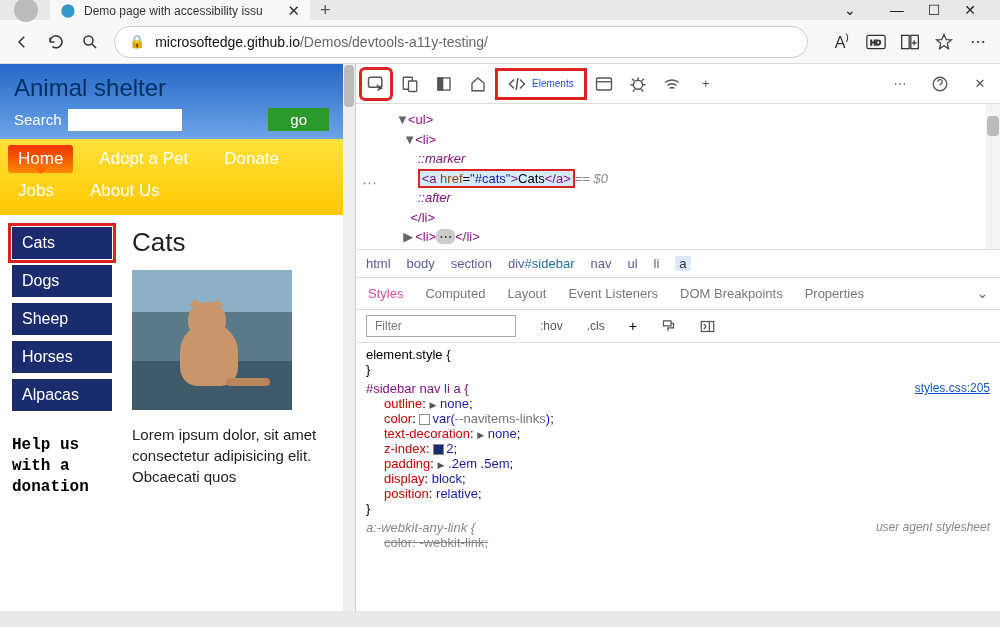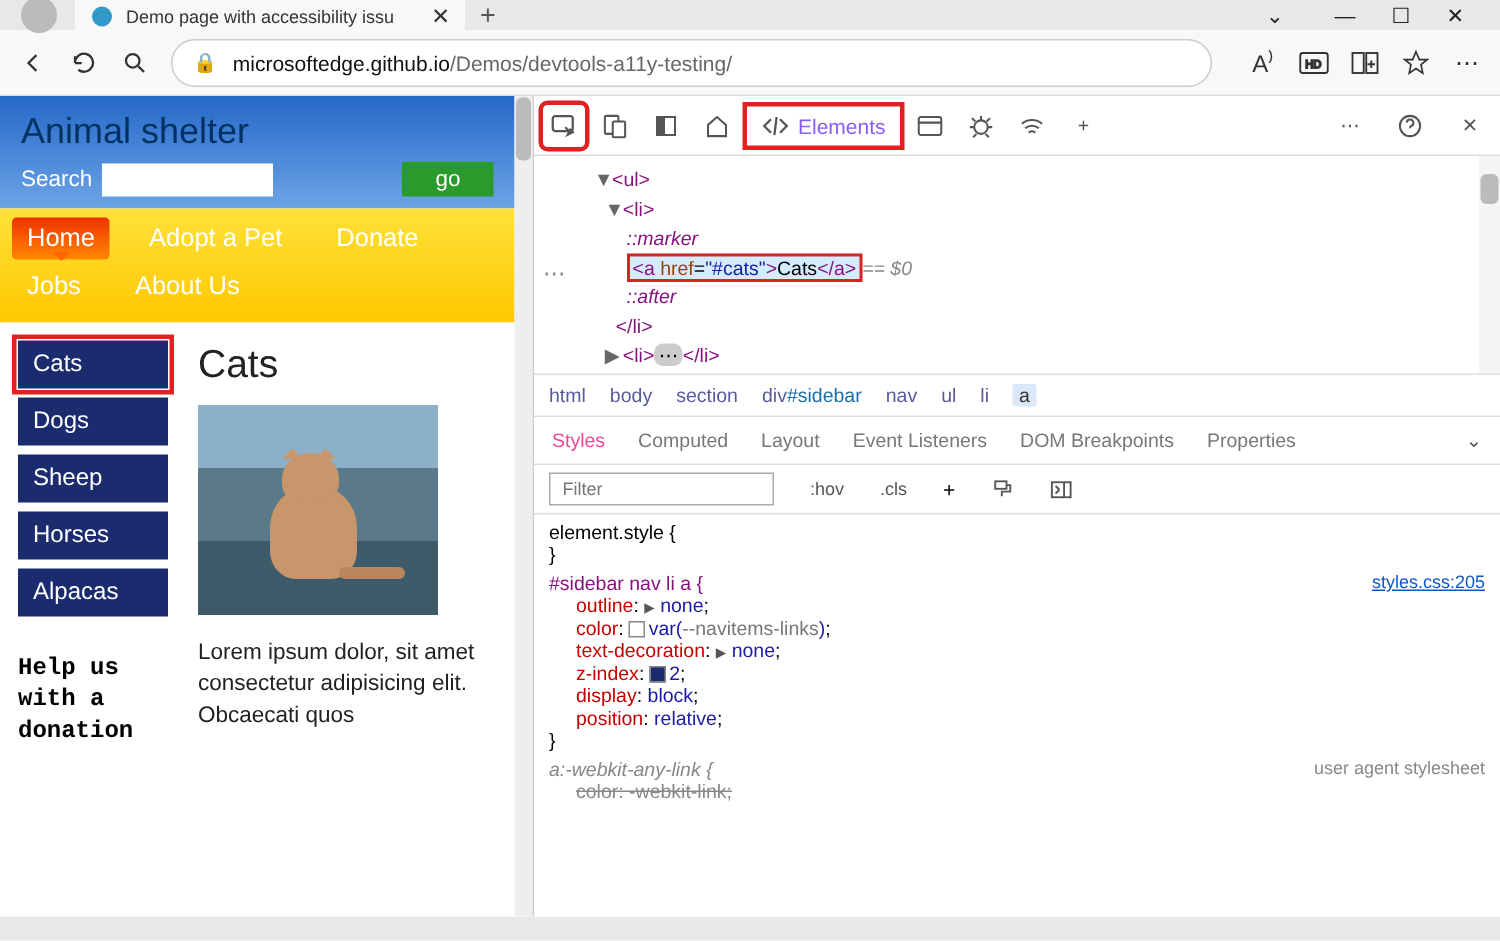--- a/index.html
+++ b/index.html
@@ -57,21 +57,21 @@
 .cat-ear2 { position:absolute; top:-32px; left:30px; width:0; height:0; border:7px solid transparent; border-bottom-color:#c8966a;}
 .cat-tail { position:absolute; bottom:0; right:-32px; width:44px; height:8px; background:#b8865a; border-radius:4px;}
 .lorem { font-size: 15px; color: #222; line-height: 1.4; }
 
 
 .devtools { flex: 1; border-left: 1px solid #ccc; display: flex; flex-direction: column; background: #fff; font-size: 13px; }
 .dt-tabbar { display: flex; align-items: center; height: 40px; border-bottom: 1px solid #ddd; padding: 0 6px; gap: 6px;}
 .dt-tab-icon { width: 28px; height: 28px; display: flex; align-items: center; justify-content: center; cursor: pointer; color: #555; border-radius: 3px;}
 .dt-tab-icon.hl { outline: 3px solid #d22; }
 .dt-elements { display: flex; align-items: center; padding: 5px 10px; gap: 6px; outline: 3px solid #d22; cursor: pointer;}
-.dt-elements-text { color: #8b5cf6; font-size: 14px; }
+.dt-elements-text { color: #1d4ed8; font-size: 10px; }
 .dt-spacer { flex: 1; }
 .dt-tabbar-right { display: flex; gap: 12px; align-items: center; margin-left: 8px;}
 
 .elements-panel { flex: 1; display: flex; flex-direction: column; overflow: hidden;}
 .dom-tree { padding: 6px 0 6px 40px; font-family: Consolas, monospace; font-size: 13px; line-height: 1.5; position: relative; overflow: hidden; height: 145px;}
 .dom-scroll { position:absolute; right:0; top:0; width:14px; height:100%; background:#f4f4f4;}
 .dom-thumb { width:12px; margin:12px 1px 0; height:20px; background:#bbb; border-radius:4px;}
 .dom-line { white-space: pre; }
 .tag { color: #881280; }
 .attr-name { color: #994500; }
@@ -101,21 +101,21 @@
 .styles-body { flex: 1; padding: 4px 10px 0; font-family: Consolas, monospace; font-size: 13px; overflow: hidden; position: relative;}
 .rule { margin-bottom: 4px; }
 .selector { color: #881280; }
 .prop { padding-left: 18px; }
 .prop-name { color: #c80000; }
 .prop-val { color: #1a1aa6; }
 .css-var { color: #777; }
 .rule-link { float: right; color: #1155cc; text-decoration: underline; cursor: pointer; font-size: 12px;}
 .swatch { display: inline-block; width: 11px; height: 11px; border: 1px solid #888; vertical-align: middle; margin-right: 2px;}
 .tri { color: #555; font-size: 9px; }
-.ua-label { float: right; color: #888; font-size: 12px;}
+.ua-label { float: right; color: #888; font-style: italic; font-size: 12px;}
 .strike { text-decoration: line-through; color: #888;}
 .ua-rule .selector { color: #888; font-style: italic;}
 
 svg { display: block; }
 </style>
 </head>
 <body>
 
 <div class="browser-chrome">
   <div class="tab-bar">
@@ -353,20 +353,21 @@
           <div>element.style {</div>
           <div>}</div>
         </div>
         <div class="rule">
           <span class="rule-link">styles.css:205</span>
           <div><span class="selector">#sidebar nav li a {</span></div>
           <div class="prop"><span class="prop-name">outline</span>: <span class="tri">▶</span> <span class="prop-val">none</span>;</div>
           <div class="prop"><span class="prop-name">color</span>: <span class="swatch"></span><span class="prop-val">var(<span class="css-var">--navitems-links</span>)</span>;</div>
           <div class="prop"><span class="prop-name">text-decoration</span>: <span class="tri">▶</span> <span class="prop-val">none</span>;</div>
           <div class="prop"><span class="prop-name">z-index</span>: <span class="swatch" style="background:#1a2c6e"></span><span class="prop-val">2</span>;</div>
+          <div class="prop"><span class="prop-name">padding</span>: <span class="tri">▶</span> <span class="prop-val">.2em .5em</span>;</div>
           <div class="prop"><span class="prop-name">display</span>: <span class="prop-val">block</span>;</div>
           <div class="prop"><span class="prop-name">position</span>: <span class="prop-val">relative</span>;</div>
           <div>}</div>
         </div>
         <div class="rule ua-rule">
           <span class="ua-label">user agent stylesheet</span>
           <div><span class="selector">a:-webkit-any-link {</span></div>
           <div class="prop strike">color: -webkit-link;</div>
         </div>
       </div>

